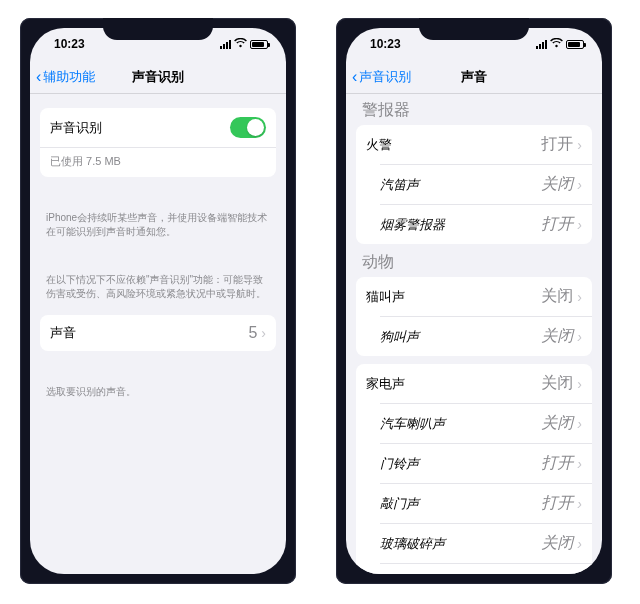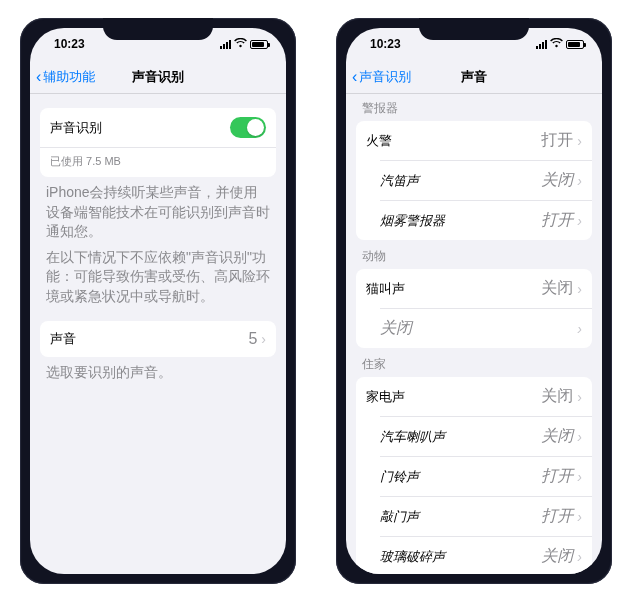--- a/index.html
+++ b/index.html
@@ -9,21 +9,21 @@
     width: 640px;
     height: 604px;
     display: flex;
     gap: 40px;
     padding: 18px 20px;
   }
   .phone {
     width: 276px;
     height: 566px;
     background: #111321;
-    border-radius: 24px;
+    border-radius: 10px;
     padding: 10px;
     position: relative;
     box-shadow: inset 0 0 1px 1px #2a2d3e;
   }
   .screen {
     width: 100%;
     height: 100%;
     background: #f2f2f7;
     border-radius: 34px;
     overflow: hidden;
@@ -87,21 +87,21 @@
     font-weight: 600;
     color: #000;
   }
 
   .content { flex: 1; overflow: hidden; display: flex; flex-direction: column; }
   .content.scroll { overflow-y: auto; }
   .scroll::-webkit-scrollbar { width: 0; }
 
   .group { margin: 14px 10px 0 10px; }
   .group-header {
-    font-size: 12px;
+    font-size: 16px;
     color: #8a8a8e;
     padding: 0 6px 4px 6px;
   }
   .cell-group {
     background: #fff;
     border-radius: 8px;
     overflow: hidden;
   }
   .cell {
     display: flex;
@@ -109,24 +109,25 @@
     justify-content: space-between;
     padding: 9px 10px;
     font-size: 13px;
     color: #000;
   }
   .cell + .cell { border-top: 0.5px solid #e5e5ea; margin-left: 24px; padding-left: 0; font-style: italic; }
   .cell .label { flex: 1; }
   .cell .value { color: #8a8a8e; font-size: 16px; margin-right: 4px; }
   .cell .chev-right { color: #c7c7cc; font-size: 14px; }
   .footer-text {
-    font-size: 14px;
+    font-size: 10px;
     color: #8a8a8e;
     padding: 6px 16px 0 16px;
     line-height: 1.4;
+    margin-top: 28px;
   }
   .subcell {
     padding: 6px 10px 8px 10px;
     font-size: 11px;
     color: #8a8a8e;
     border-top: 0.5px solid #e5e5ea;
   }
   .toggle {
     width: 36px;
     height: 21px;
@@ -258,27 +259,27 @@
         </div>
         <div class="group tight">
           <div class="group-header">动物</div>
           <div class="cell-group">
             <div class="cell">
               <span class="label">猫叫声</span>
               <span class="value">关闭</span>
               <span class="chev-right">›</span>
             </div>
             <div class="cell">
+              <span class="label">狗叫声</span>
               <span class="value">关闭</span>
               <span class="chev-right">›</span>
             </div>
           </div>
         </div>
         <div class="group tight">
-          <div class="group-header">住家</div>
           <div class="cell-group">
             <div class="cell">
               <span class="label">家电声</span>
               <span class="value">关闭</span>
               <span class="chev-right">›</span>
             </div>
             <div class="cell">
               <span class="label">汽车喇叭声</span>
               <span class="value">关闭</span>
               <span class="chev-right">›</span>

